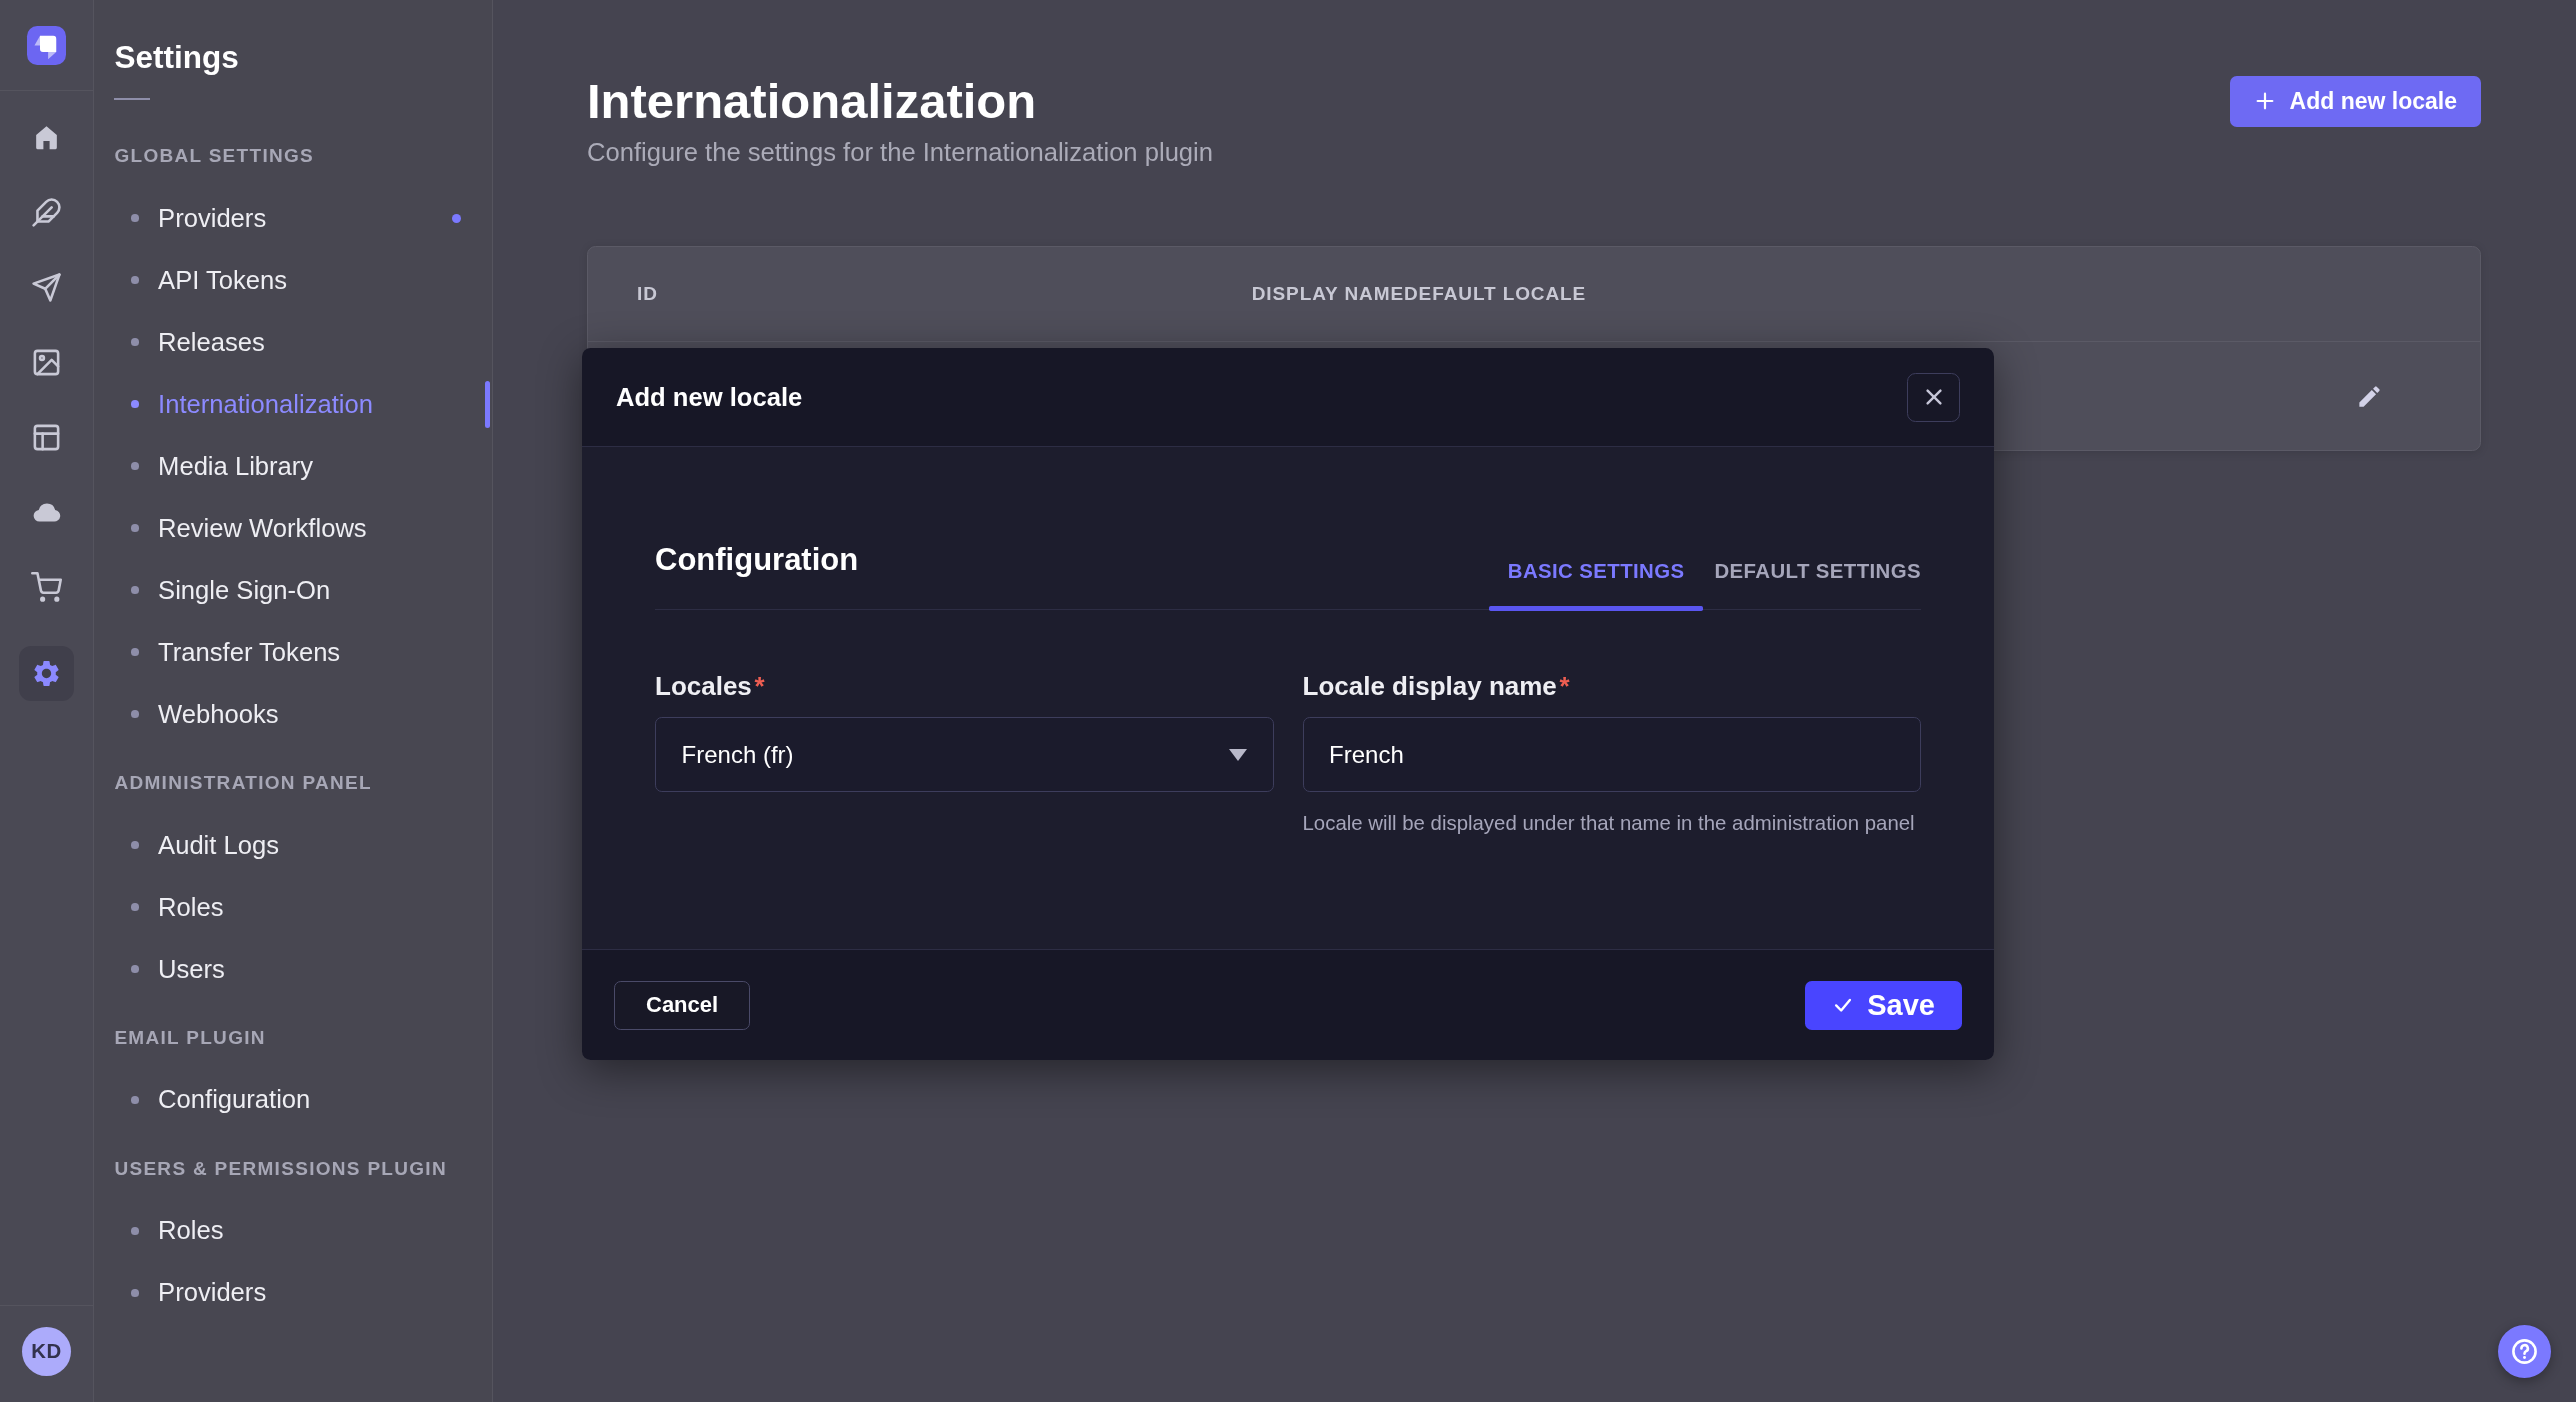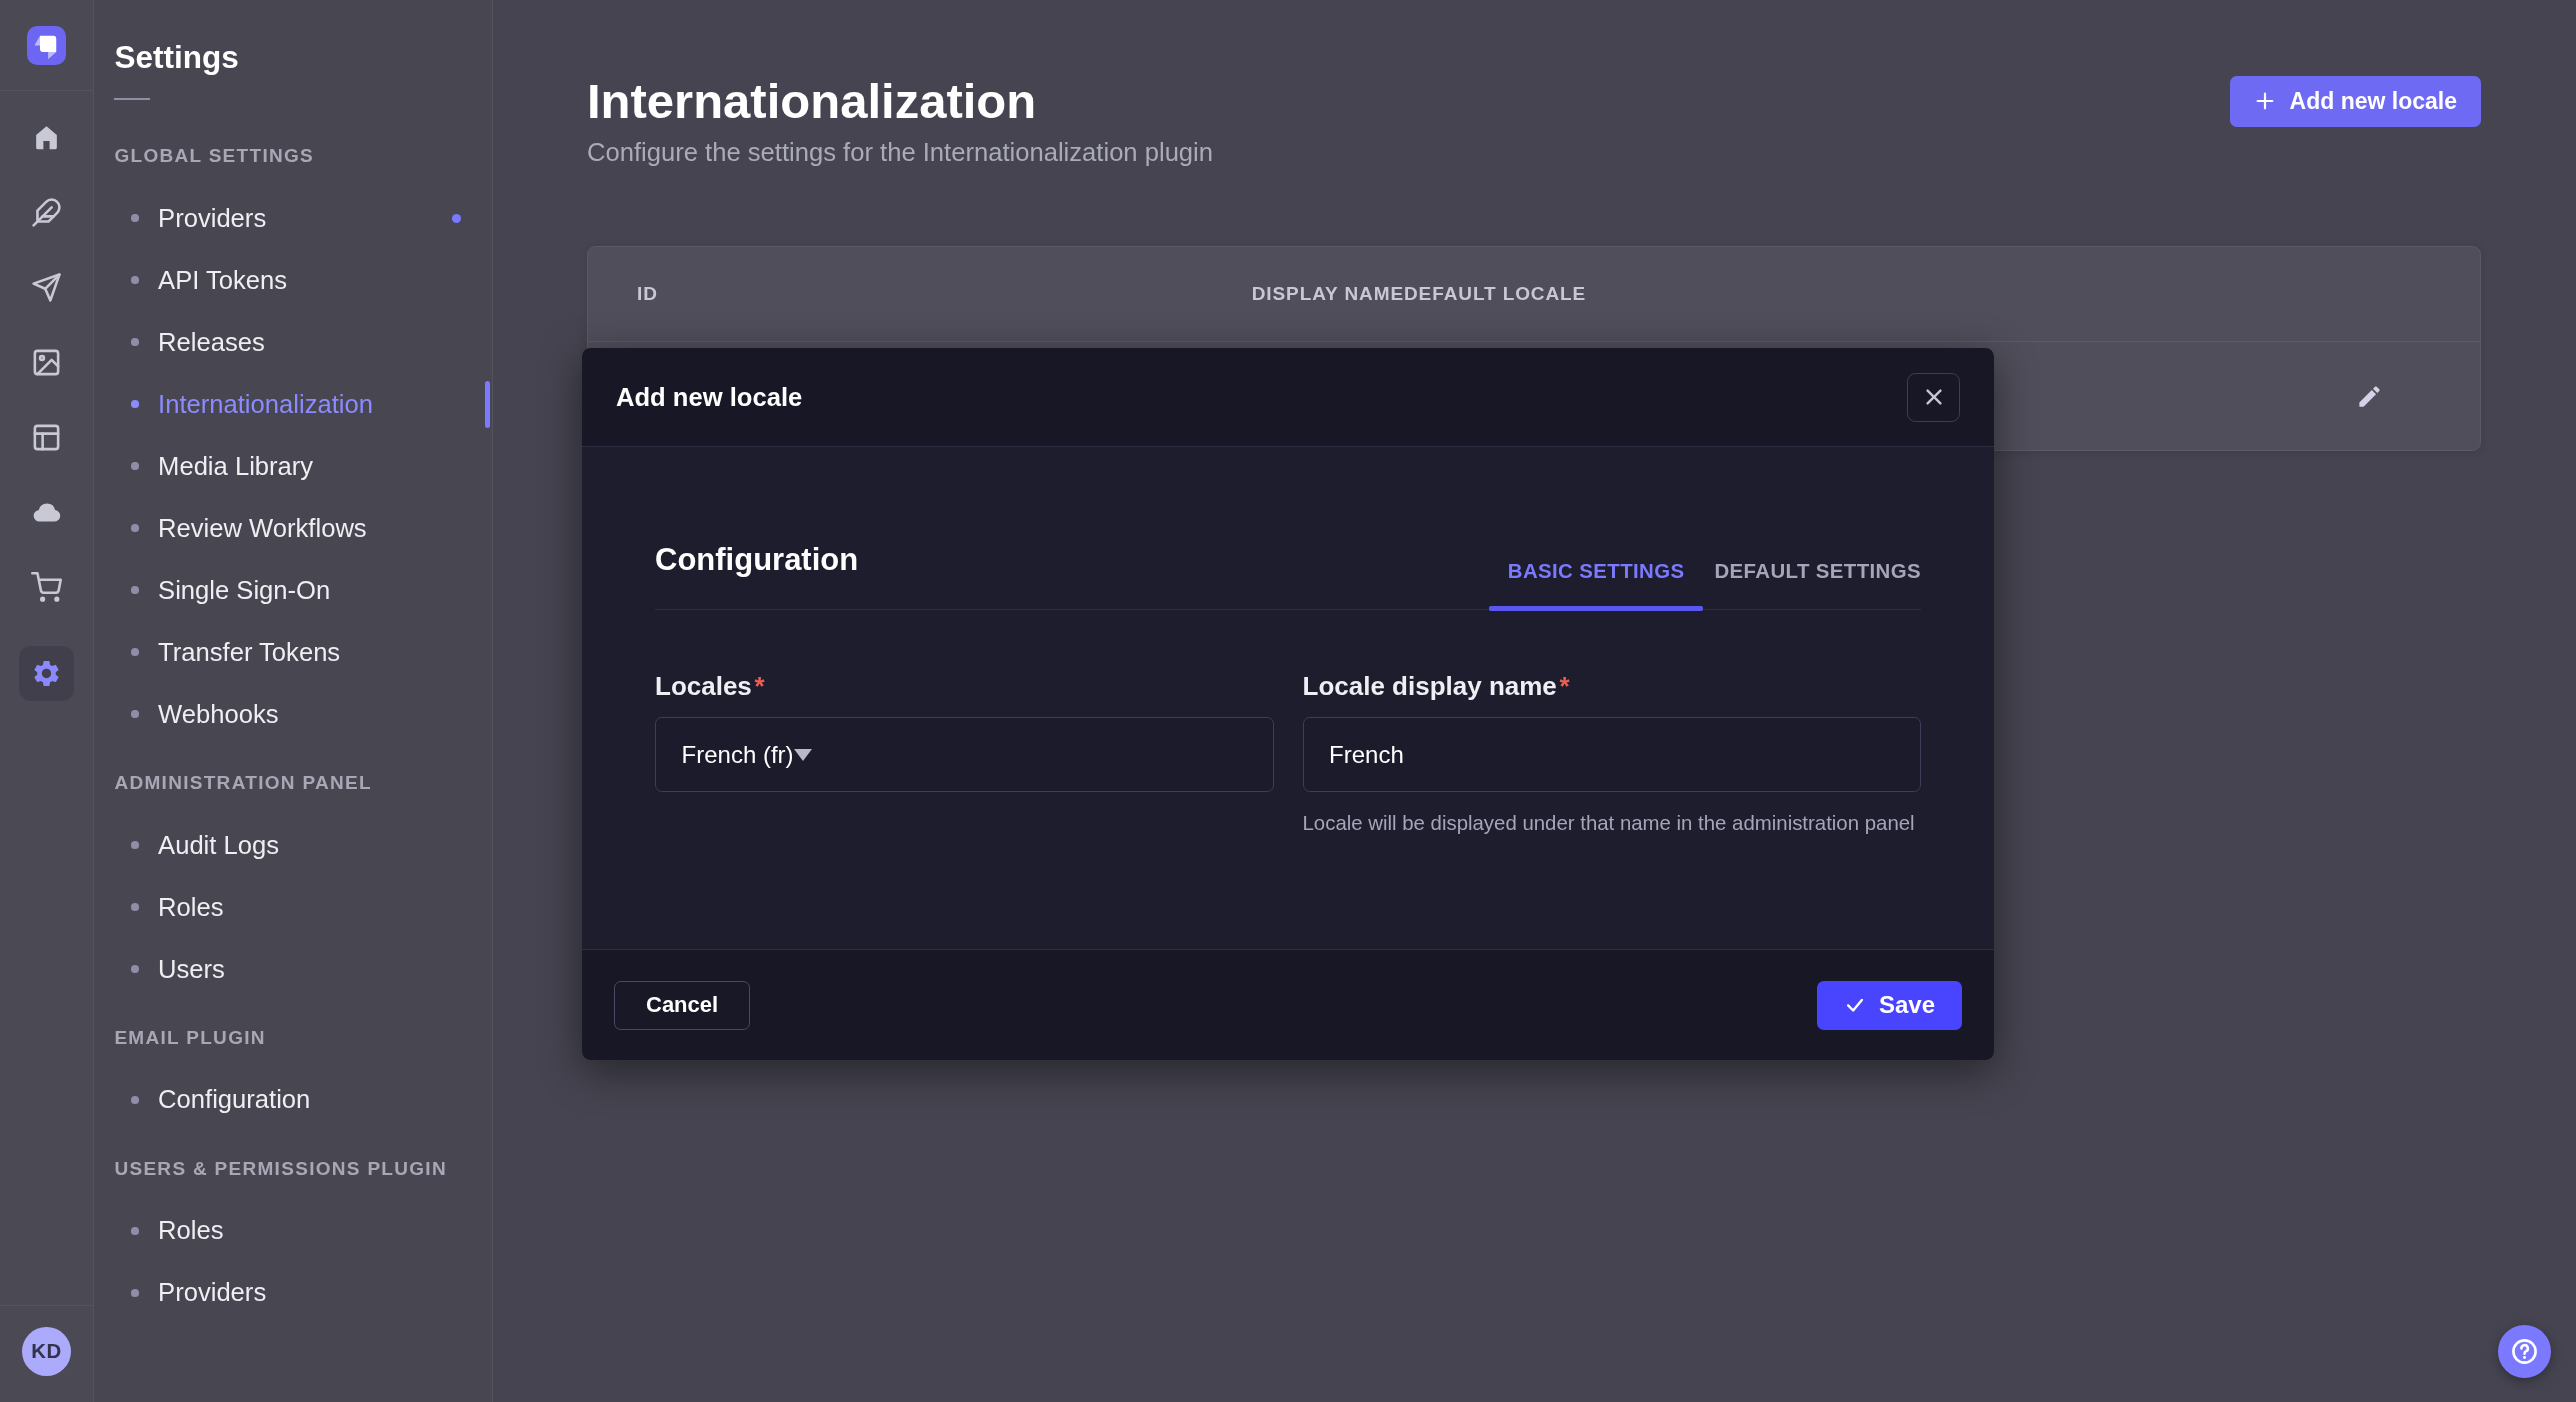--- a/index.html
+++ b/index.html
@@ -91,34 +91,34 @@
   .tab { position:relative; padding-bottom:25.6px; font-size:20.4px; font-weight:700; letter-spacing:0.4px;
     color:#A5A5BA; cursor:pointer; }
   .tab.active { color:#7B79FF; }
   .tab.active::after { content:""; position:absolute; left:-19px; right:-19px; bottom:-1.7px;
     height:4.3px; border-radius:1.7px; background:#5A56F0; }
   .fields { margin-top:61px; display:flex; gap:29px; }
   .field { flex:1; min-width:0; }
   .field-label { font-size:26px; font-weight:600; color:#EEEEF3; margin-bottom:15.3px; }
   .req { color:#EE5E52; margin-left:2.6px; }
   .select-box { height:75px; background:#1B1B2C; border:0.9px solid #3D3D5C; border-radius:6.8px;
-    display:flex; align-items:center; padding:0 25.6px; cursor:pointer; }
+    display:flex; align-items:center; justify-content:space-between; padding:0 25.6px; cursor:pointer; }
   .select-value { font-size:24px; color:#FFFFFF; }
   .caret { width:0; height:0; border-left:9.4px solid transparent; border-right:9.4px solid transparent;
     border-top:12px solid #B8B8C9; }
   .text-input { width:100%; height:75px; background:#1B1B2C; border:0.9px solid #3D3D5C; border-radius:6.8px;
     padding:0 25.6px; font-size:24px; color:#FFFFFF; font-family:inherit; outline:none; }
   .hint { margin-top:17px; font-size:20.4px; line-height:29px; color:#A5A5BA; }
   .modal-footer { height:111px; flex:0 0 auto; background:#171726; border-top:0.9px solid #2D2D44;
     display:flex; align-items:center; justify-content:space-between; padding:0 32px; }
   .btn-cancel { height:49px; padding:0 31px; background:#181826; border:0.9px solid #4A4A68;
     border-radius:6.8px; color:#FFFFFF; font-size:22px; font-weight:600; cursor:pointer; font-family:inherit; }
   .btn-save { height:49px; padding:0 27px; display:flex; align-items:center; gap:13px;
     background:#4945FF; border:none; border-radius:6.8px; color:#FFFFFF;
-    font-size:24px; font-weight:600; cursor:pointer; font-family:inherit; }
+    font-size:29px; font-weight:600; cursor:pointer; font-family:inherit; }
   .btn-save svg { width:22px; height:22px; }
 
   
   .help-fab { position:absolute; right:25px; bottom:24px; width:53px; height:53px; border-radius:50%;
     border:none; background:#7B79FF; color:#fff; display:flex; align-items:center; justify-content:center;
     cursor:pointer; box-shadow:0 3.4px 12px rgba(0,0,0,.3); }
   .help-fab svg { width:31px; height:31px; }
 </style>
 </head>
 <body>

